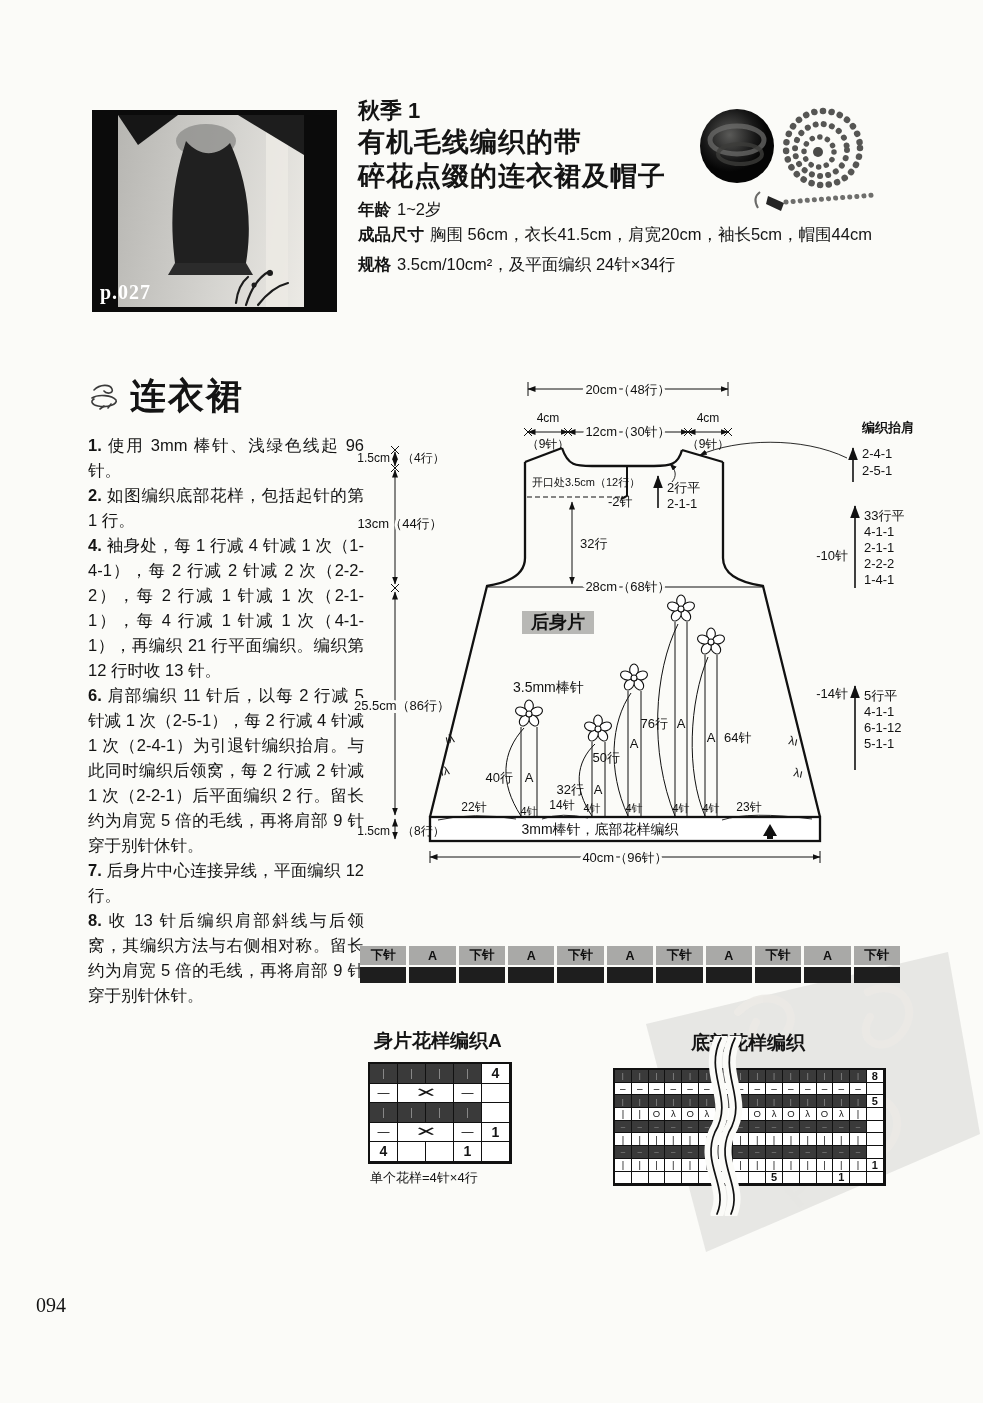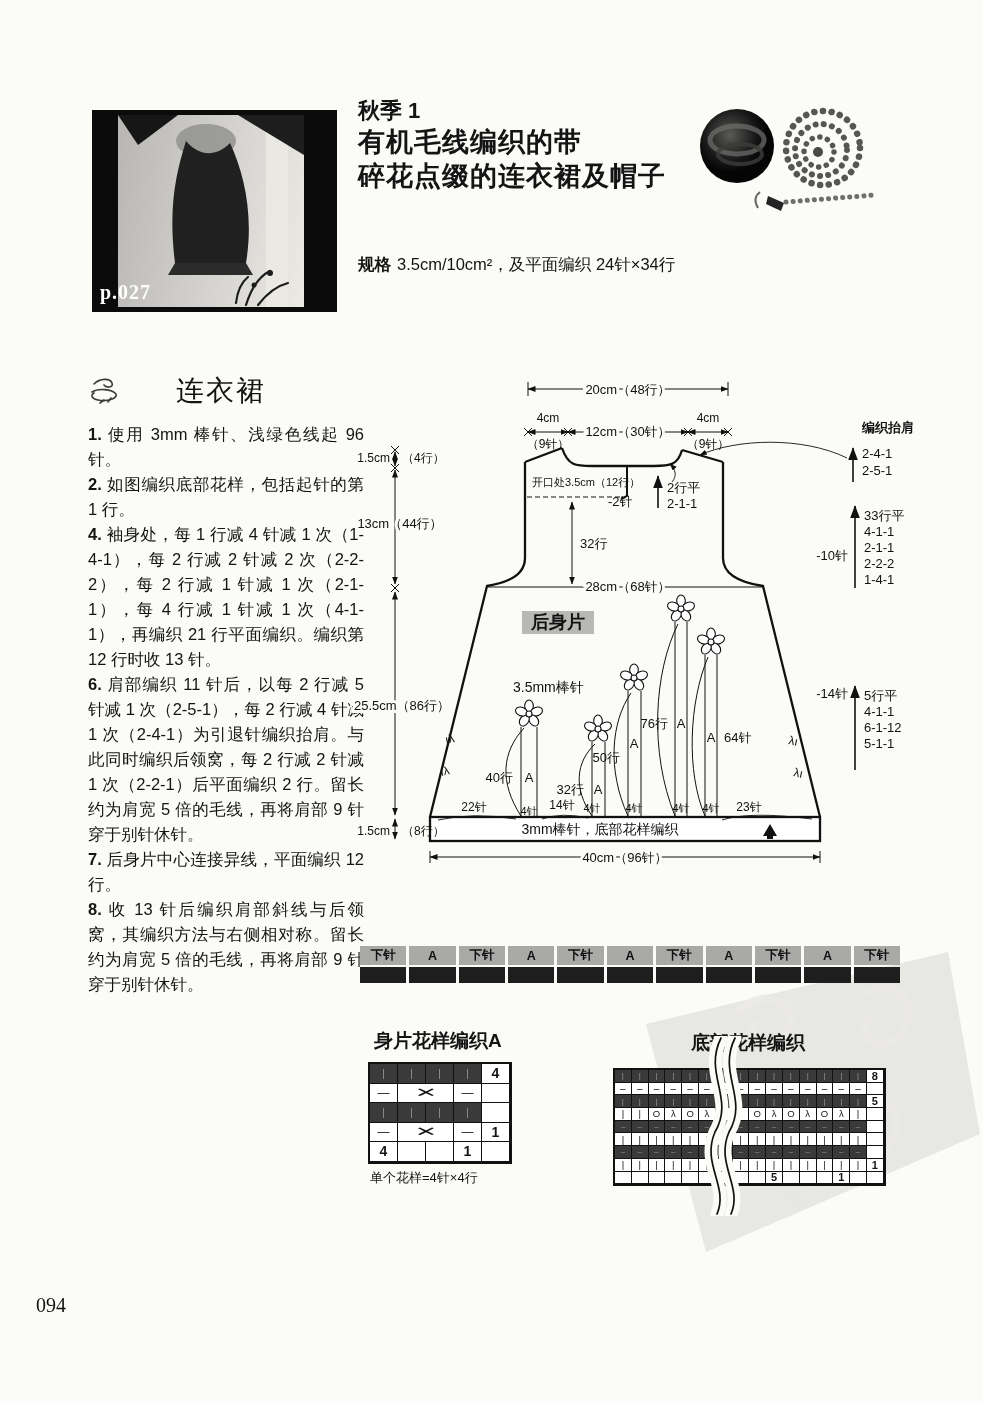--- a/index.html
+++ b/index.html
@@ -13,21 +13,21 @@
         font-weight:bold;font-size:20px;letter-spacing:1px;z-index:3;}
   
   .series{position:absolute;left:358px;top:96px;font-size:22px;font-weight:bold;}
   .title1{position:absolute;left:358px;top:124px;font-size:27px;font-weight:bold;letter-spacing:1px;}
   .title2{position:absolute;left:358px;top:158px;font-size:27px;font-weight:bold;letter-spacing:1px;}
   .spec{position:absolute;left:358px;width:566px;font-size:16.5px;line-height:23px;}
   .spec b{margin-right:6px;}
   
   .instructions{position:absolute;left:88px;top:372px;width:276px;}
   .sec-head{display:flex;align-items:center;gap:8px;margin-bottom:12px;}
-  .sec-title{font-size:28px;font-weight:normal;letter-spacing:2px;margin-left:46px;}
+  .sec-title{font-size:36px;font-weight:bold;letter-spacing:2px;}
   .steps p{margin:0;font-size:16.5px;line-height:25px;text-align:justify;}
   .steps b{font-weight:bold;}
   
   .band{position:absolute;left:360px;top:946px;width:540px;z-index:2;}
   .band-row{display:flex;gap:3px;}
   .band-row+.band-row{margin-top:2px;}
   .band-cell{flex:1;height:19px;background:#a9a9a7;display:flex;align-items:center;justify-content:center;
         font-size:12.5px;font-weight:bold;color:#101010;}
   .band-cell.dark{background:#1e1e1e;height:16px;}
   
@@ -115,20 +115,26 @@
     <g>
       <path d="M78,98 l16,7 l-3,8 l-15,-7 z" fill="#242424"></path>
       <path d="M70,94 q-8,6 -2,16" fill="none" stroke="#6a6a68" stroke-width="2"></path>
       <path d="M96,104 L185,97" fill="none" stroke="#6e6e6c" stroke-width="5" stroke-linecap="round" stroke-dasharray="0.1 7"></path>
     </g>
   </svg>
 
   <div class="series">秋季 1</div>
   <div class="title1">有机毛线编织的带</div>
   <div class="title2">碎花点缀的连衣裙及帽子</div>
+  <div class="spec" style="top:198px;">
+    <b>年龄</b><span>1~2岁</span>
+  </div>
+  <div class="spec" style="top:223px;">
+    <b>成品尺寸</b><span>胸围 56cm，衣长41.5cm，肩宽20cm，袖长5cm，帽围44cm</span>
+  </div>
   <div class="spec" style="top:253px;">
     <b>规格</b><span>3.5cm/10cm²，及平面编织 24针×34行</span>
   </div>
 
   <div class="instructions">
     <div class="sec-head">
       <svg width="34" height="30" viewBox="0 0 34 30">
         <g fill="none" stroke="#3a3a3a" stroke-width="1.6" stroke-linecap="round">
           <path d="M6,8 C12,2 22,2 24,7 C26,12 18,12 16,9"></path>
           <path d="M4,16 C10,12 24,13 28,18 C30,22 20,26 10,24 C4,23 2,19 6,17"></path>

